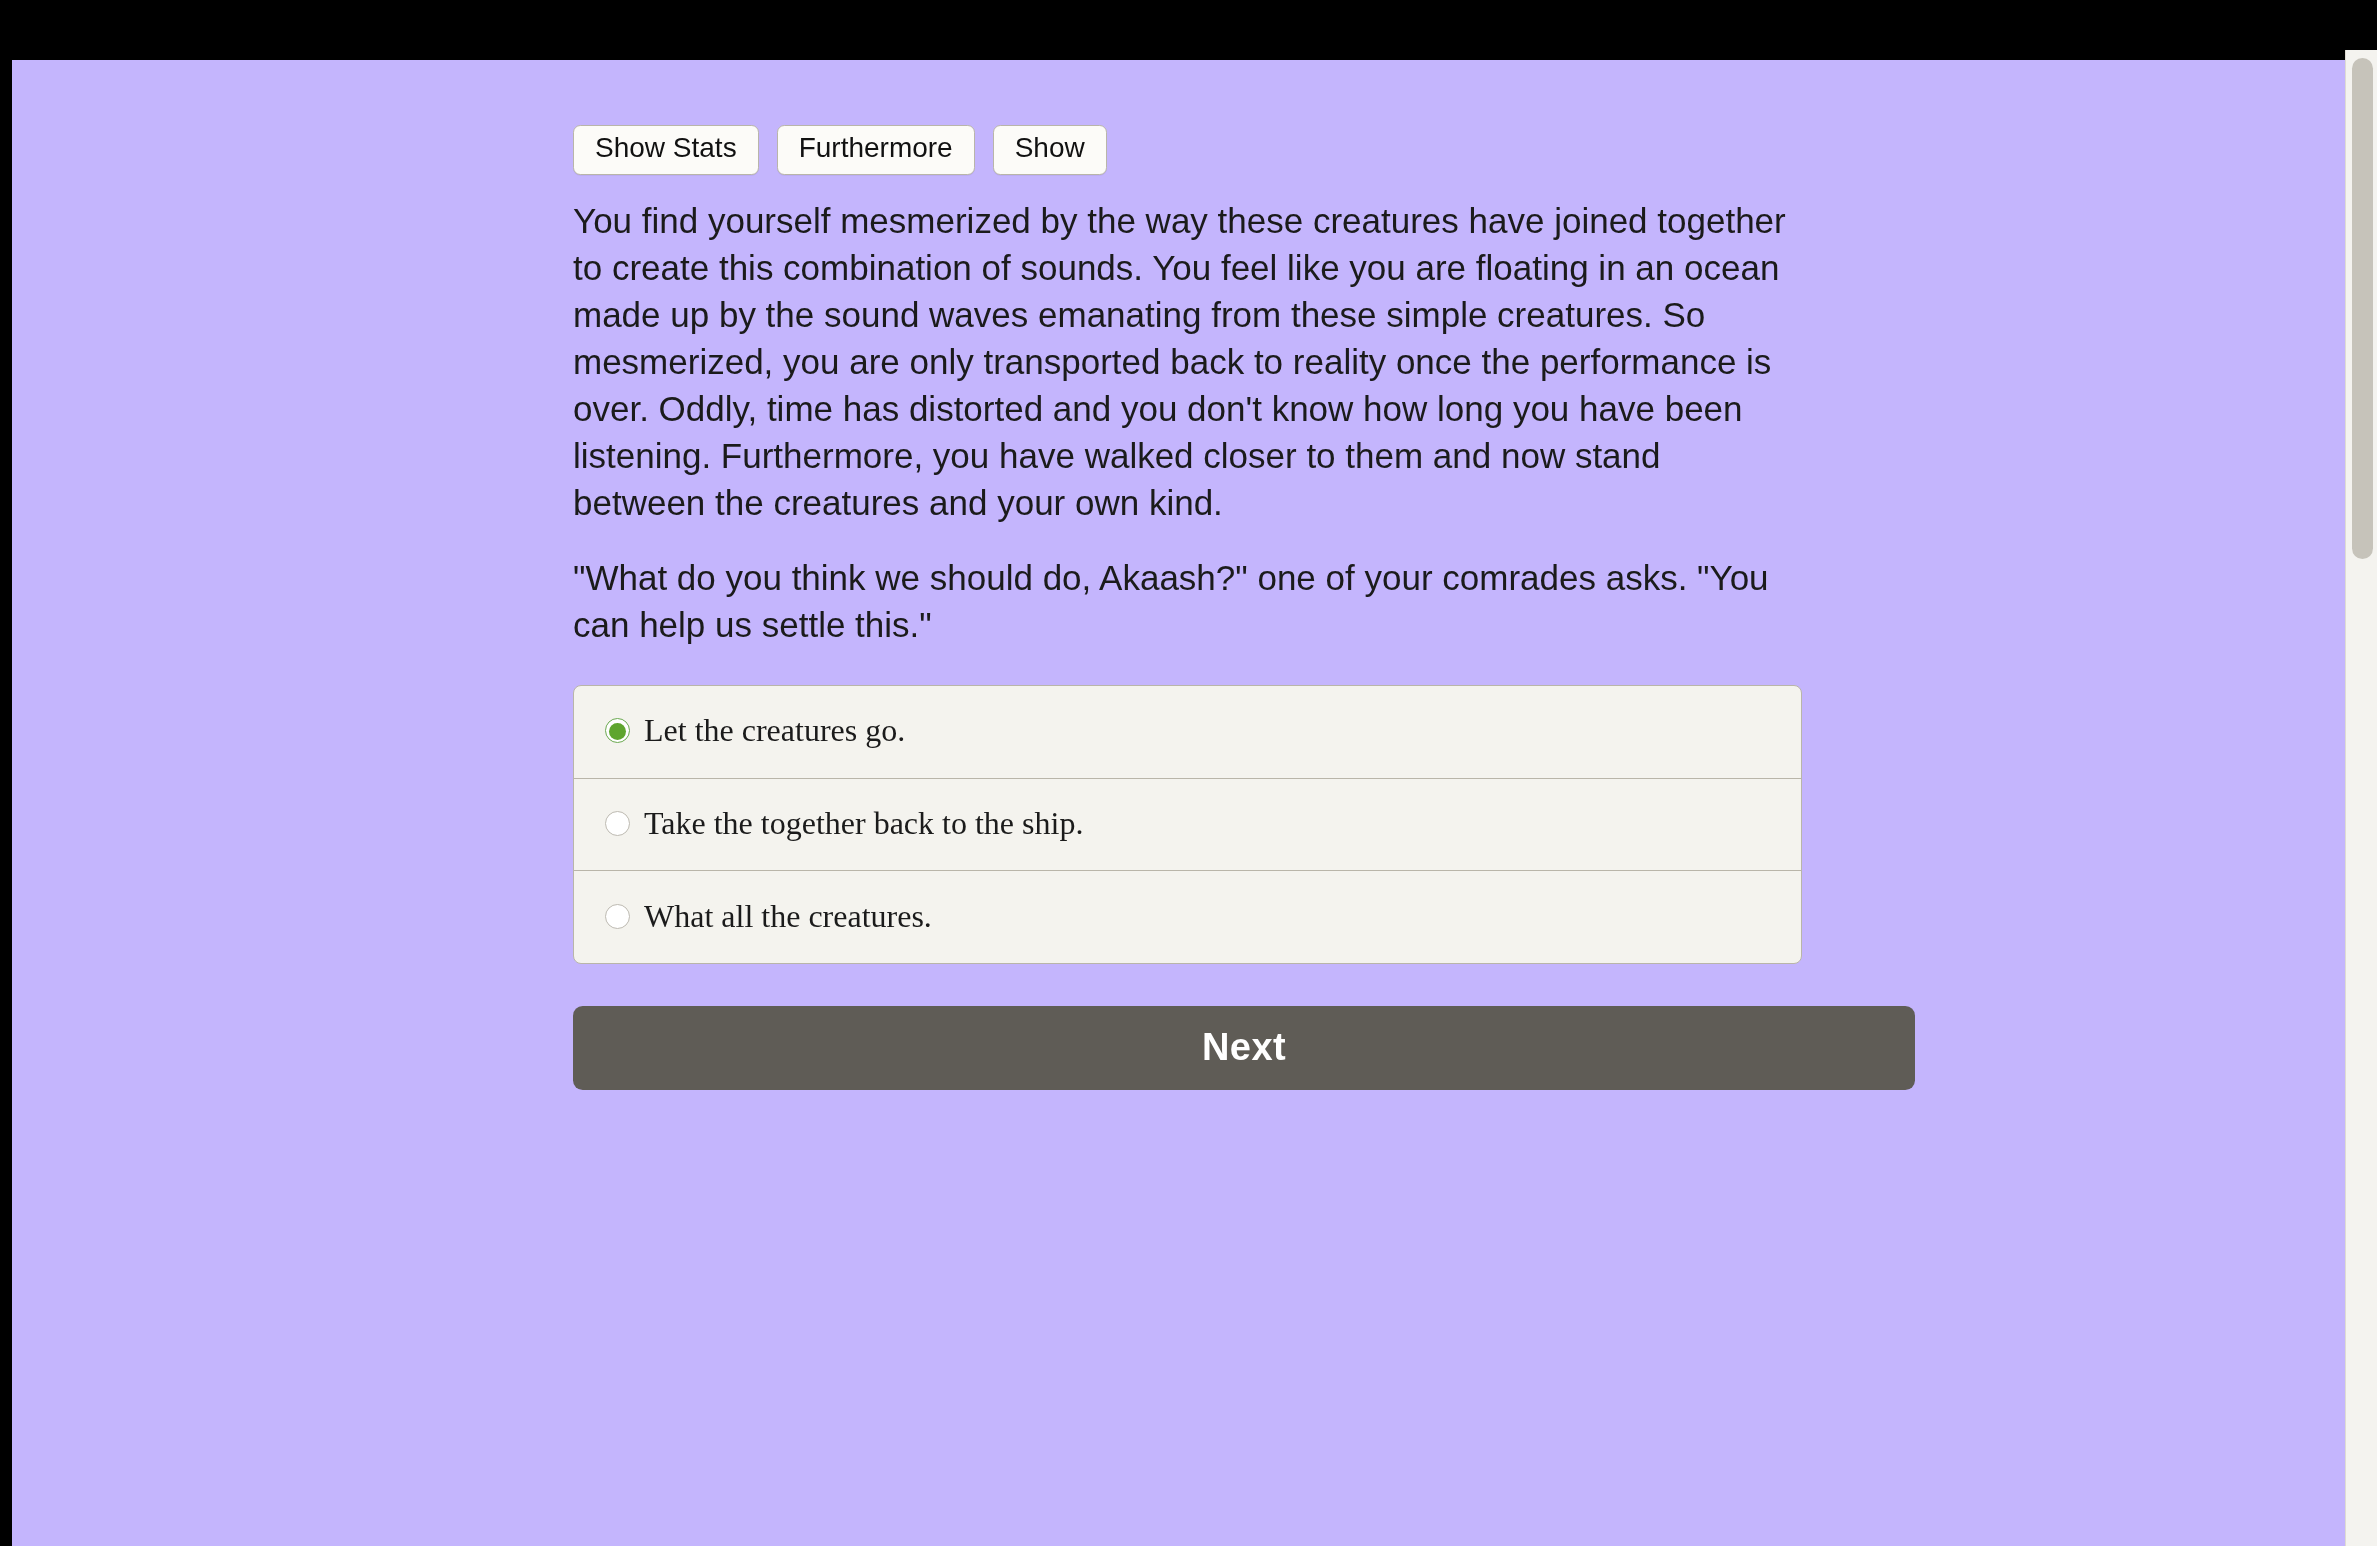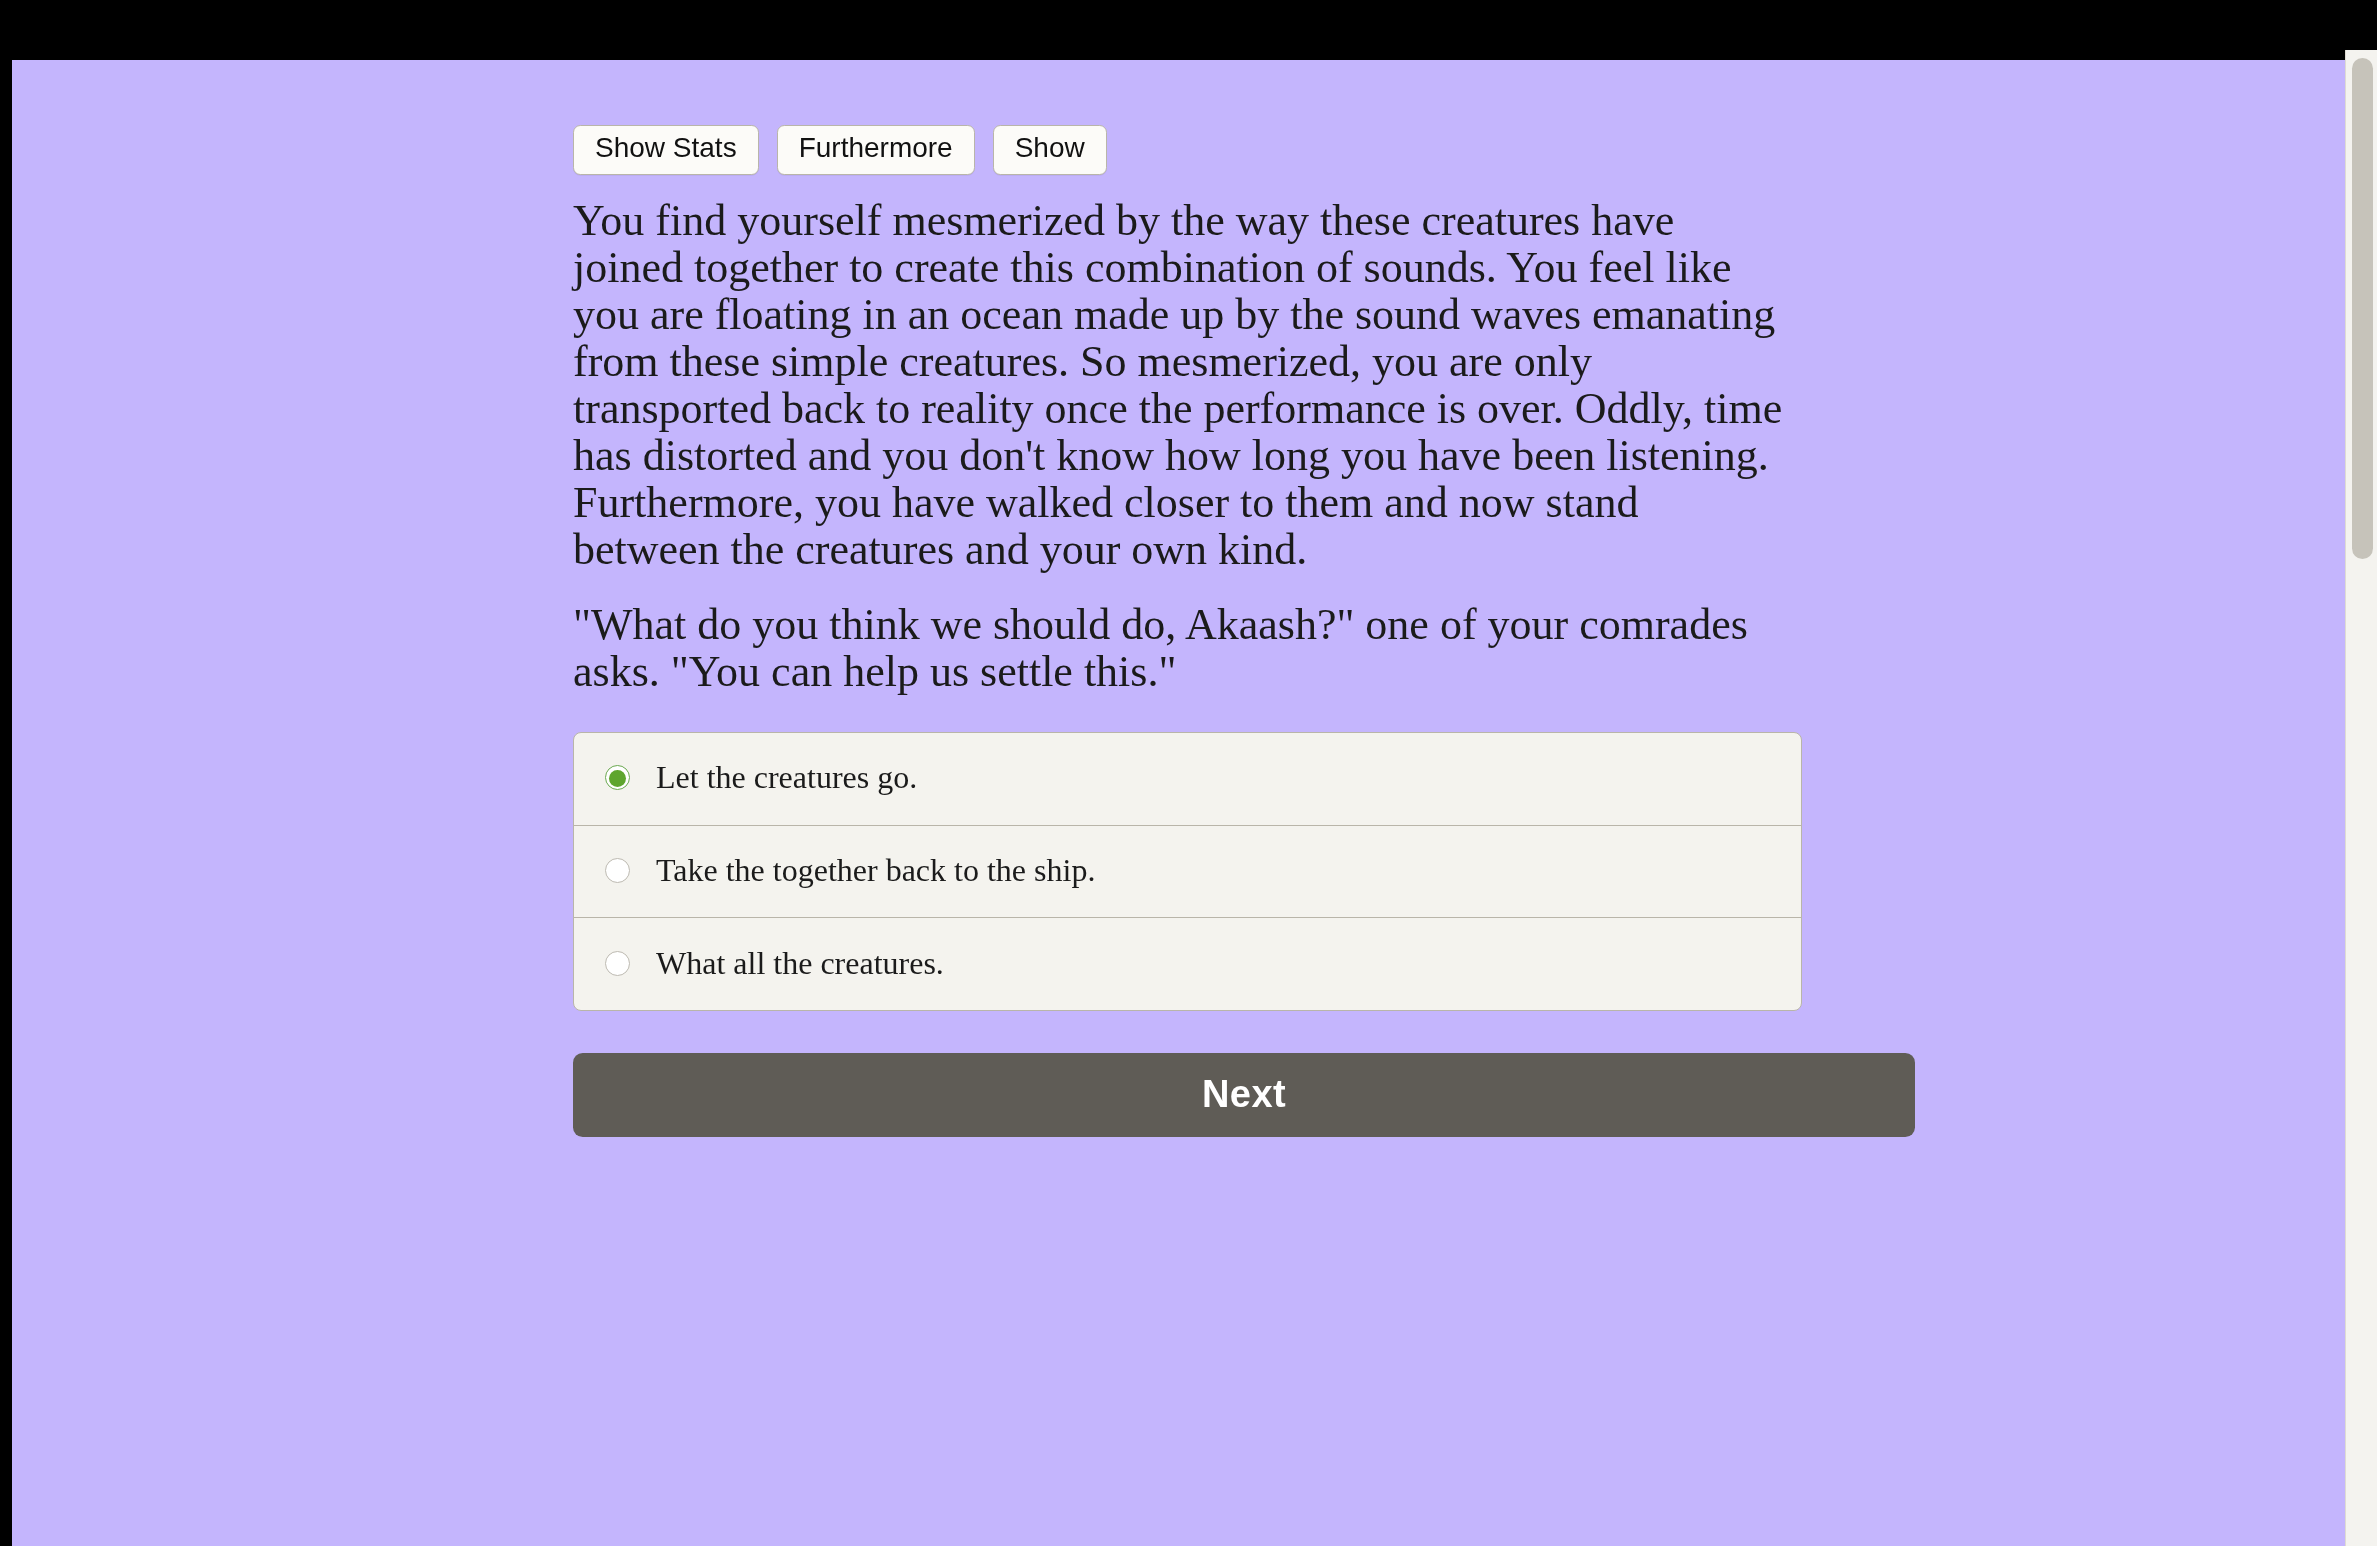--- a/index.html
+++ b/index.html
@@ -74,40 +74,40 @@
     font-size: 28px;
     color: #111111;
     padding: 7.3px 21px 9.7px 21px;
     line-height: 1.1;
     cursor: pointer;
     box-shadow: 0 0.8px 0 rgba(0,0,0,0.06);
   }
 
   
   .story-p {
-    font-family: Liberation Serif, serif;
-    font-size: 44px;
+    font-family: Liberation Sans, sans-serif;
+    font-size: 35px;
     line-height: 47px;
     color: #1b1b1b;
     margin: 0 0 27.5px 0;
     max-width: 1221px;
   }
 
   
   #choices {
     border: 0.8px solid #b9b5a9;
     border-radius: 8px;
     background: #f4f3ee;
     overflow: hidden;
     margin-top: 37px;
   }
   .choice {
     display: flex;
     align-items: center;
-    gap: 26px;
+    gap: 14px;
     padding: 27.5px 31px 29px 31px;
     border-bottom: 0.8px solid #b9b5a9;
     cursor: pointer;
   }
   .choice:last-child { border-bottom: none; }
   .radio {
     flex: 0 0 auto;
     width: 25px;
     height: 25px;
     border-radius: 50%;

